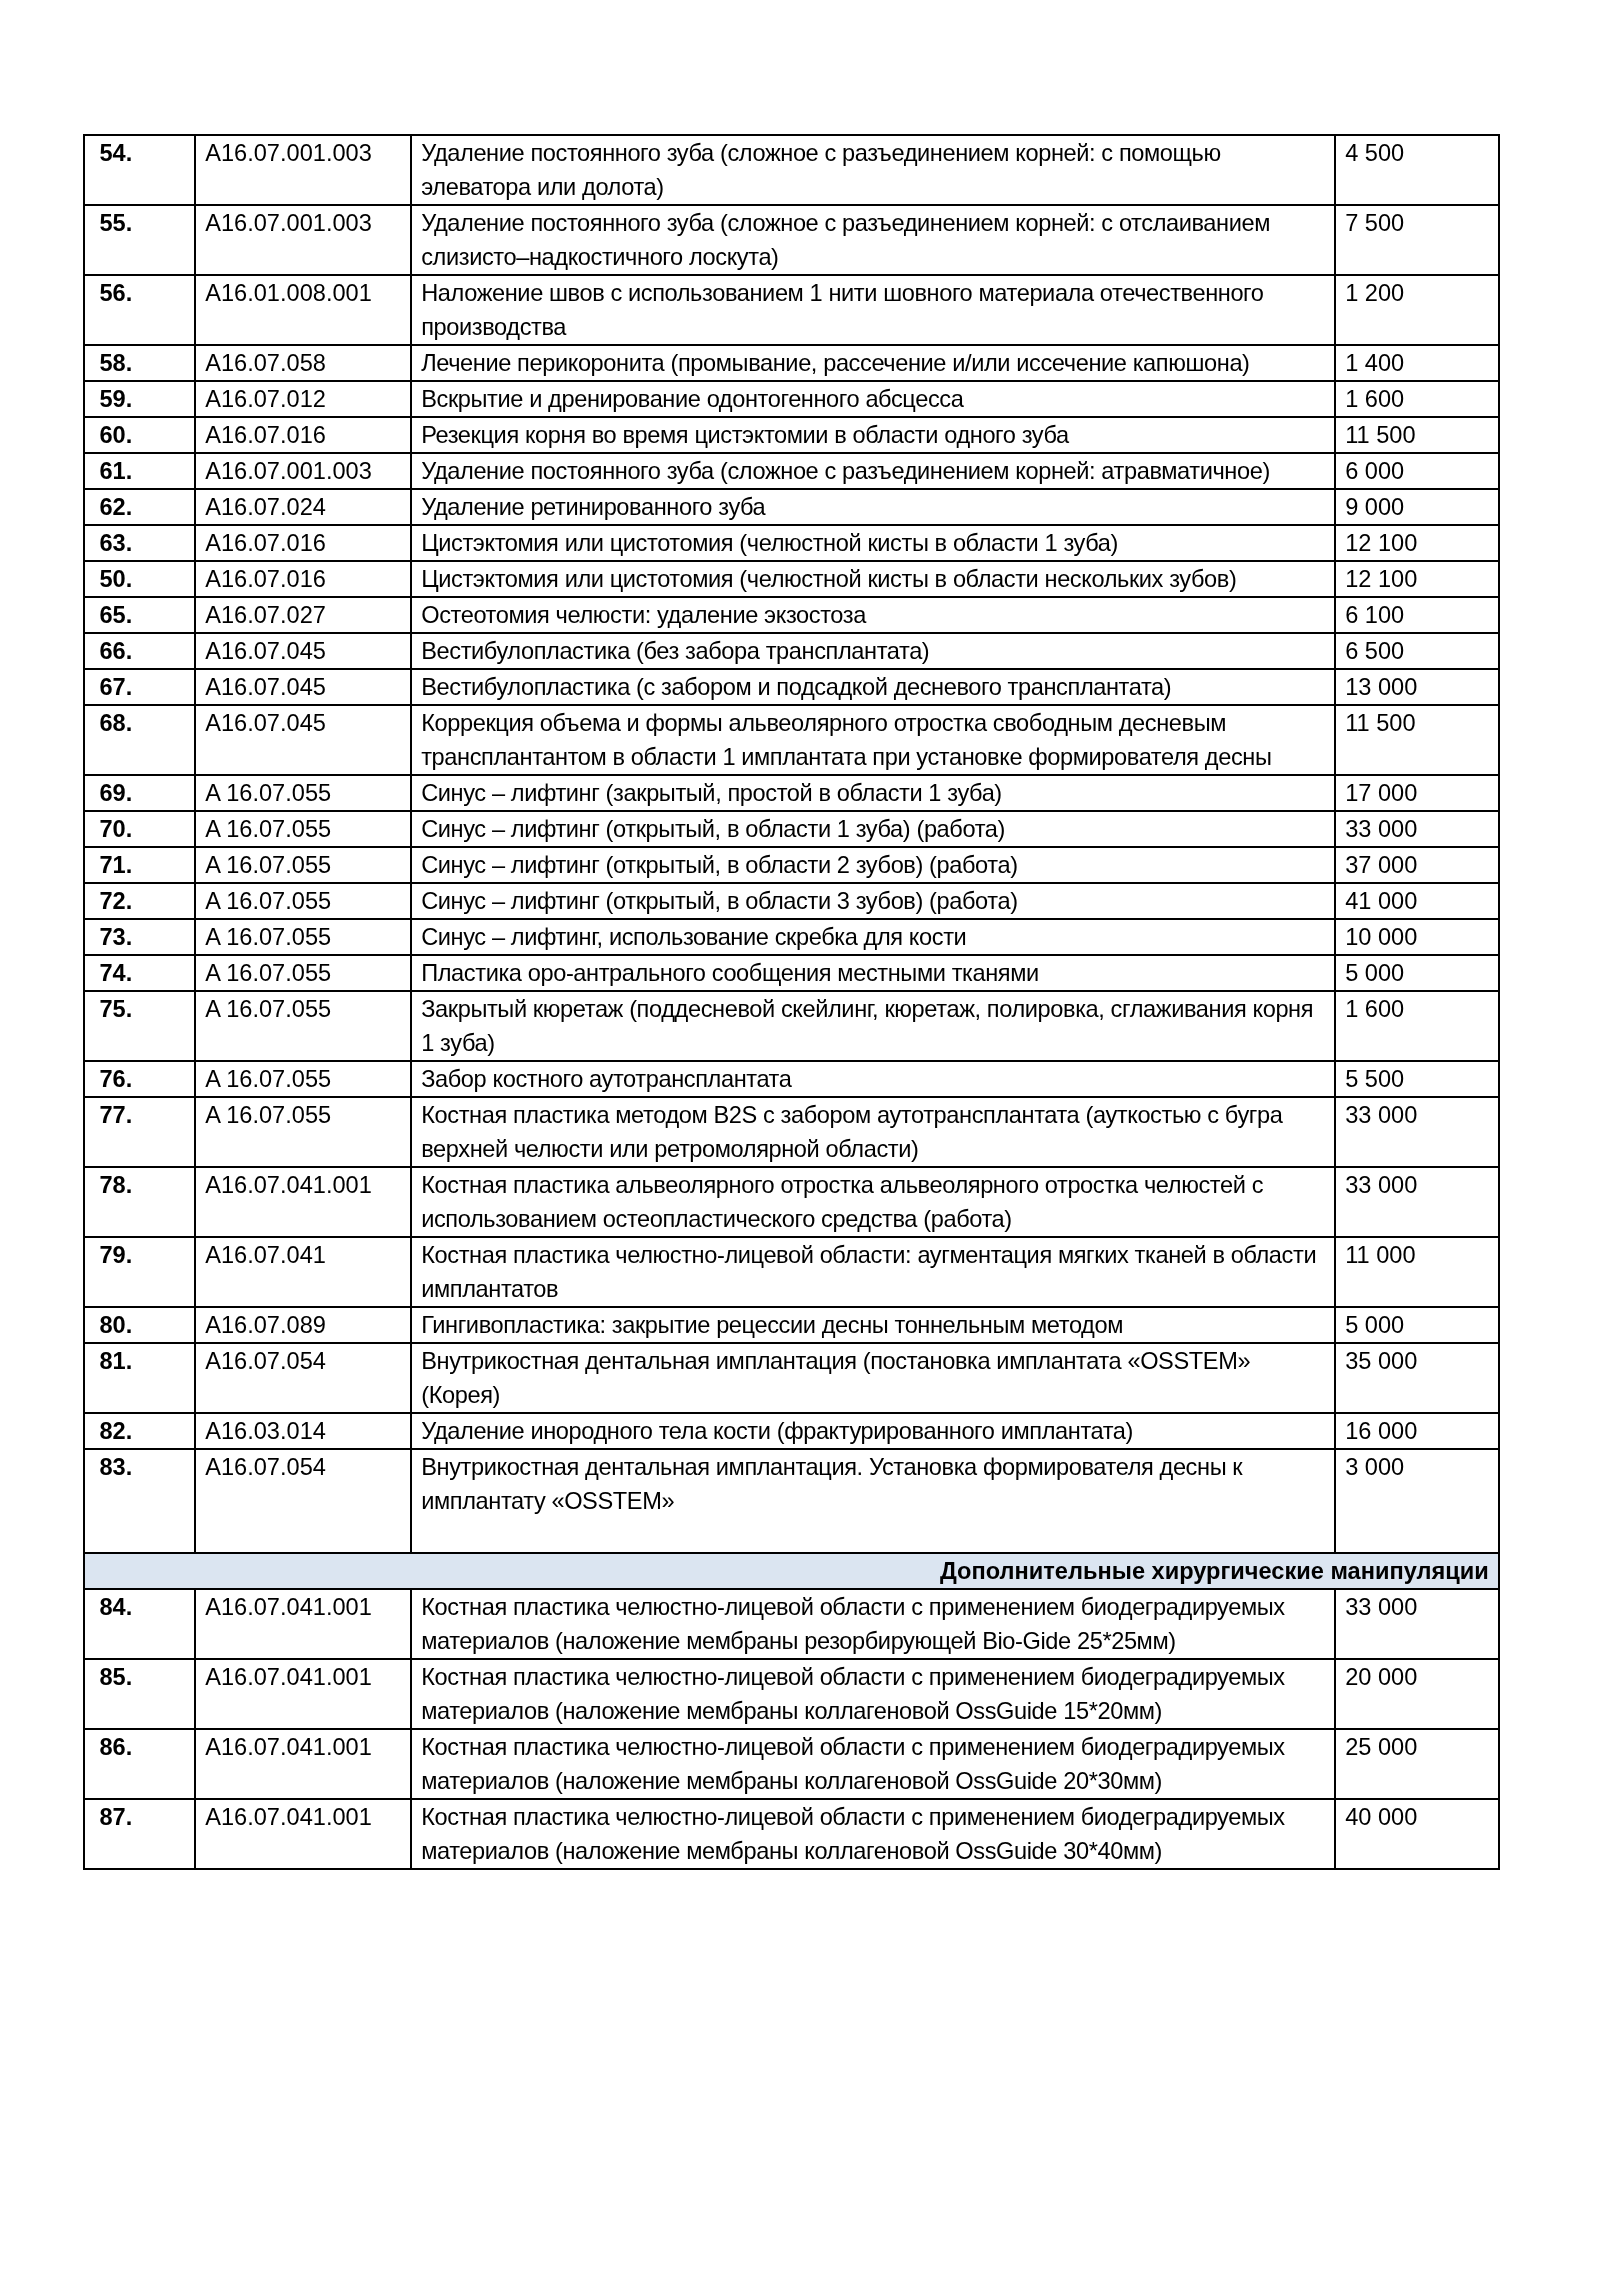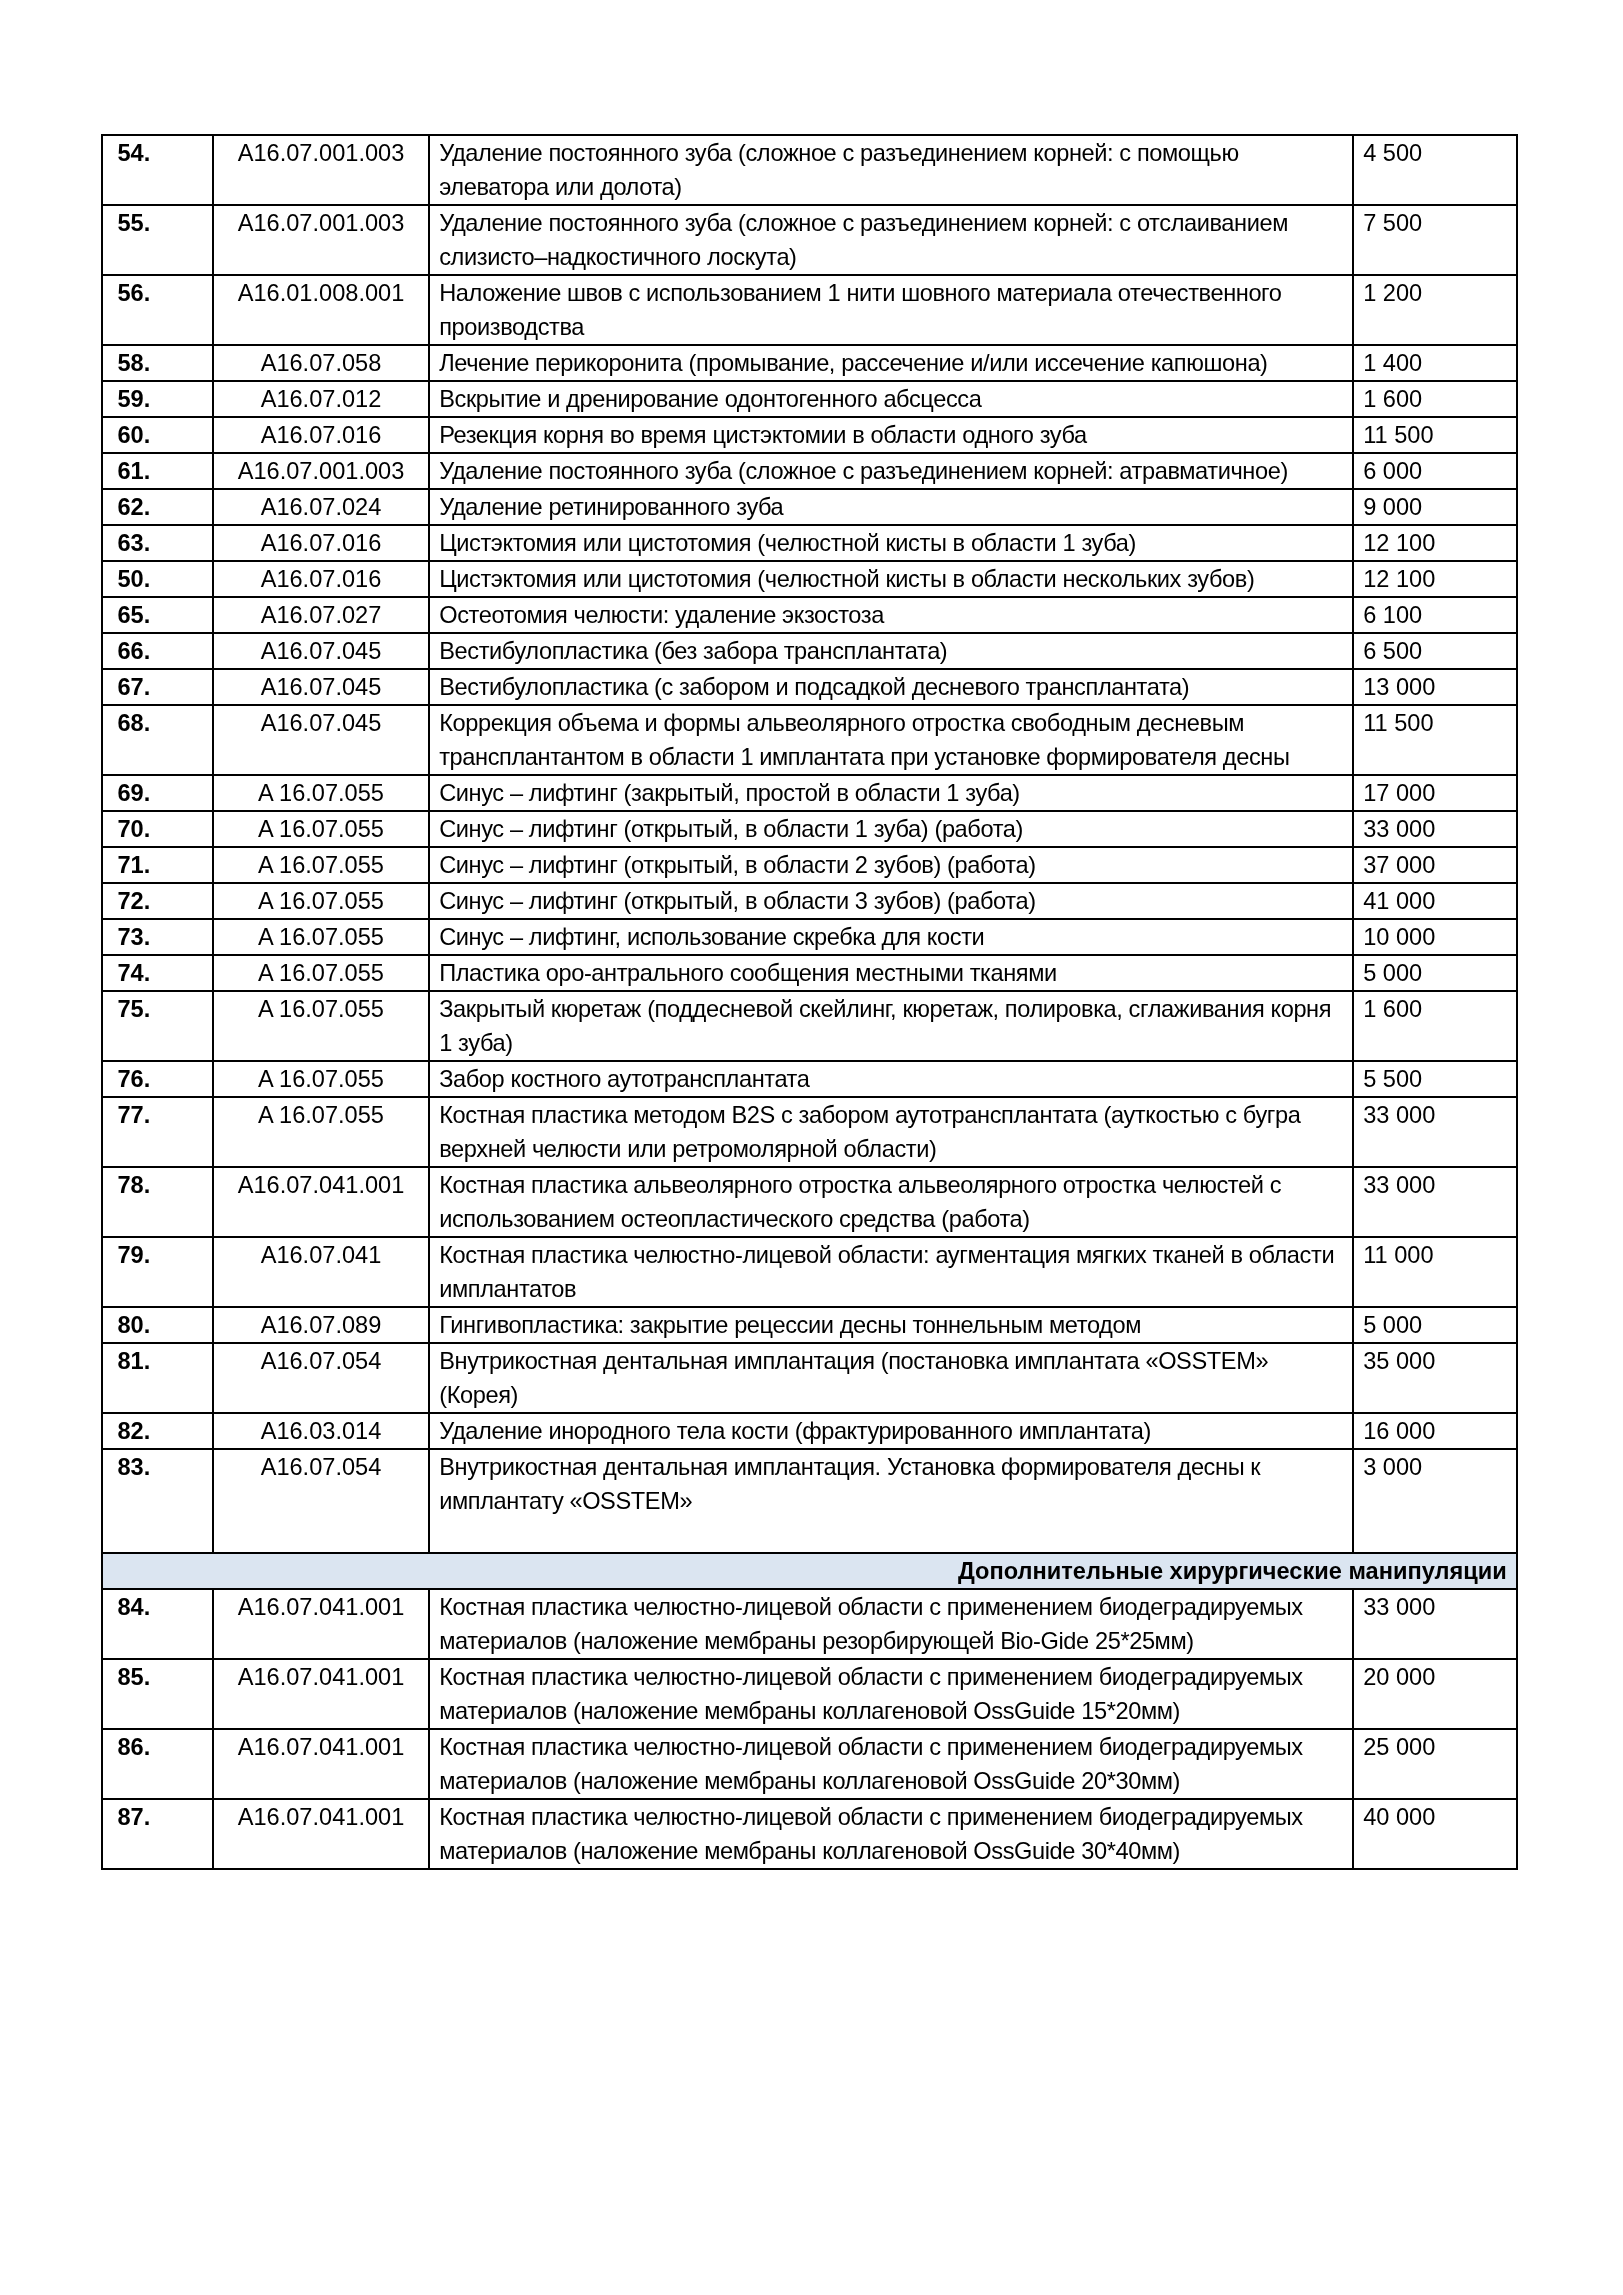--- a/index.html
+++ b/index.html
@@ -1,21 +1,21 @@
 <!DOCTYPE html>
 <html style="font-size:10.5px"><head>
 <meta charset="utf-8">
 <style>
   html, body { margin: 0; padding: 0; background: #ffffff; }
   body { width: 1623px; height: 2295px; position: relative; font-family: "Liberation Sans", "DejaVu Sans", sans-serif; color: #000; }
-  .page { position: absolute; left: 101px; top: 134px; width: 1415px; }
+  .page { position: absolute; left: 83px; top: 134px; width: 1415px; }
   table { border-collapse: collapse; width: 1415px; table-layout: fixed; }
   td { border: 2px solid #000; vertical-align: top; font-size: 23.6px; line-height: 34px; padding: 0 9.2px; }
   td.num { font-weight: bold; padding-left: 14.4px; }
-  td.code { text-align: center; }
+  td.code { text-align: left; }
   td.price { text-align: left; }
   td.desc { letter-spacing: -0.4px; }
   tr.section td { background: #dbe5f1; font-weight: bold; text-align: right; height: 33px; }
   col.c1 { width: 111px; } col.c2 { width: 216px; } col.c3 { width: 924px; } col.c4 { width: 164px; }
   tr.tall td { height: 102px; }
 </style>
 </head>
 <body>
 
 <div class="page">

